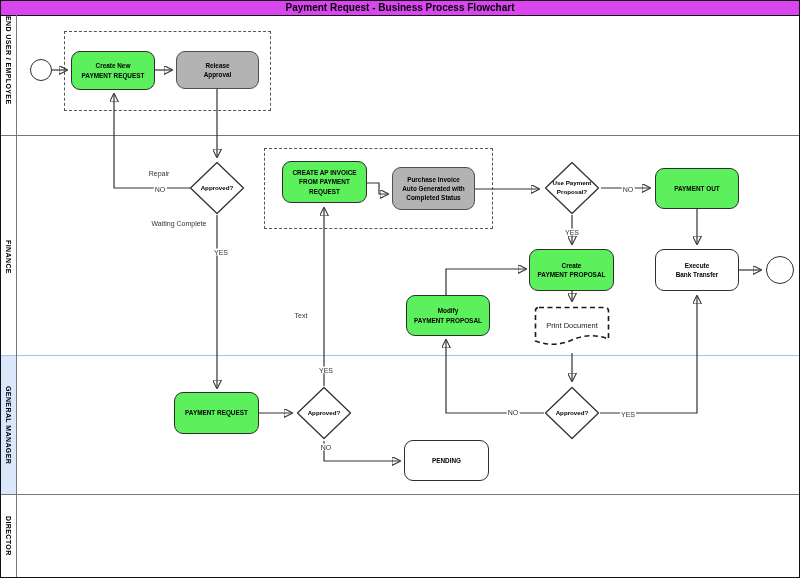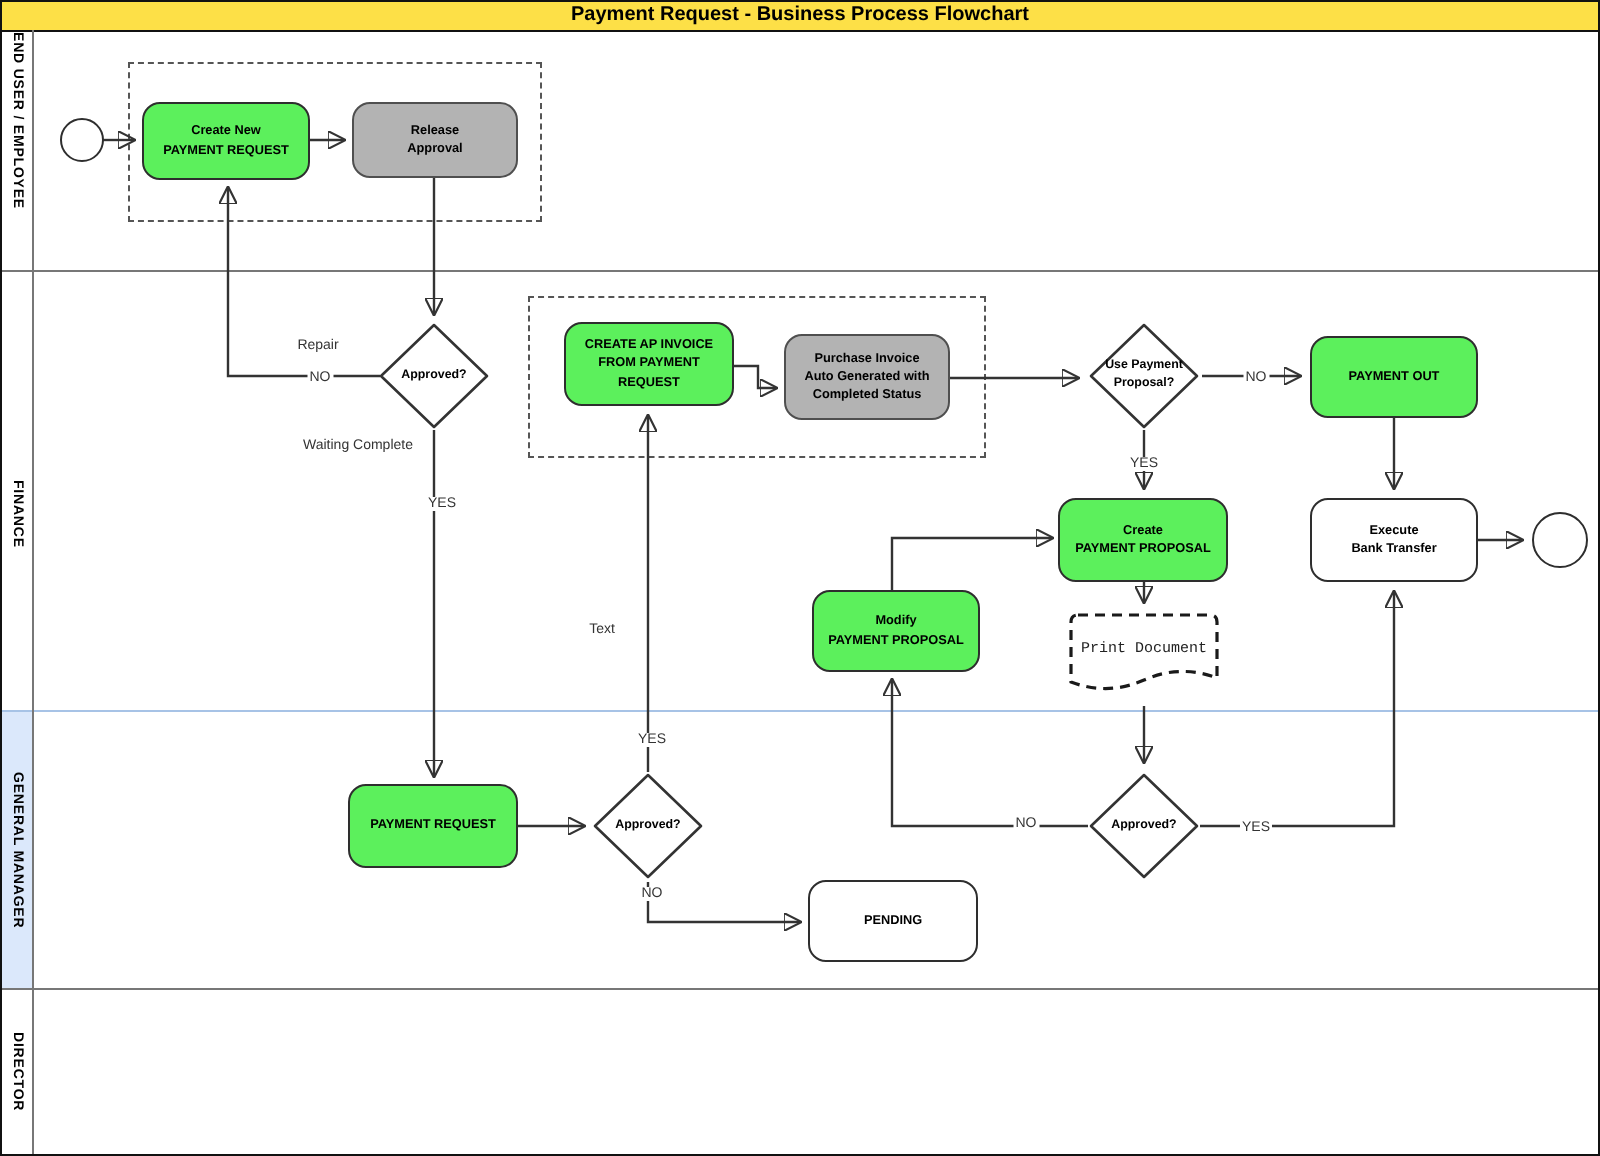--- a/index.html
+++ b/index.html
@@ -4,21 +4,21 @@
 <style>
   html,body{margin:0;padding:0;background:#fff;}
   .stage{
     position:relative;width:800px;height:578px;box-sizing:border-box;
     background:#fff;border:1.5px solid #111;
     font-family:"Liberation Sans", sans-serif;overflow:hidden;
   }
   
   .title-bar{position:absolute;left:0;top:0;right:0;height:14px;line-height:14px;
     text-align:center;font-size:10px;font-weight:bold;color:#000;
-    border-bottom:1.5px solid #111;background:#fde047;}
+    border-bottom:1.5px solid #111;background:#d946ef;}
   .sep-h{position:absolute;left:0;right:0;height:0;border-top:1px solid #777;}
   .sep-h.blue{border-top:1px solid var(--lane-highlight-border,#A7C3E6);}
   .sep-v{position:absolute;top:14px;bottom:0;left:15px;width:0;border-left:1px solid #777;}
   .lane-cell{position:absolute;left:0;width:15px;display:flex;align-items:center;justify-content:center;}
   .lane-cell.hl{background:var(--lane-highlight-fill,#DBE8FB);}
   .lane-label{writing-mode:vertical-rl;text-orientation:mixed;
     font-size:7px;font-weight:bold;color:#000;letter-spacing:.4px;white-space:nowrap;}
   
   .group{position:absolute;border:1px dashed #555;background:transparent;}
   
@@ -28,21 +28,21 @@
   .task.green{background:var(--task-green,#5CF05C);}
   .task.gray{background:var(--task-gray,#B3B3B3);border-color:#4f4f4f;}
   .task.white{background:#fff;}
   .event{position:absolute;box-sizing:border-box;border:1.3px solid #2e2e2e;border-radius:50%;background:#fff;}
   .diamond{position:absolute;}
   .diamond svg{position:absolute;left:0;top:0;}
   .diamond .dlabel{position:absolute;left:0;top:0;right:0;bottom:0;display:flex;align-items:center;justify-content:center;
     text-align:center;font-size:6.2px;font-weight:bold;color:#000;white-space:pre-line;line-height:1.4;}
   .docshape{position:absolute;}
   .docshape .dlabel{position:absolute;left:0;top:2px;right:0;height:34px;display:flex;align-items:center;justify-content:center;
-    font-size:7.5px;font-weight:normal;color:#222;font-family:Liberation Mono, monospace;}
+    font-size:7.5px;font-weight:normal;color:#222;}
   
   .edges{position:absolute;left:0;top:0;pointer-events:none;}
   .edges path{fill:none;stroke:#333;stroke-width:1.2px;}
   .elabel{position:absolute;transform:translate(-50%,-50%);background:#fff;padding:0 1px;
     font-size:7px;color:#333;white-space:nowrap;}
 </style>
 </head>
 <body>
 
 <div class="stage">

